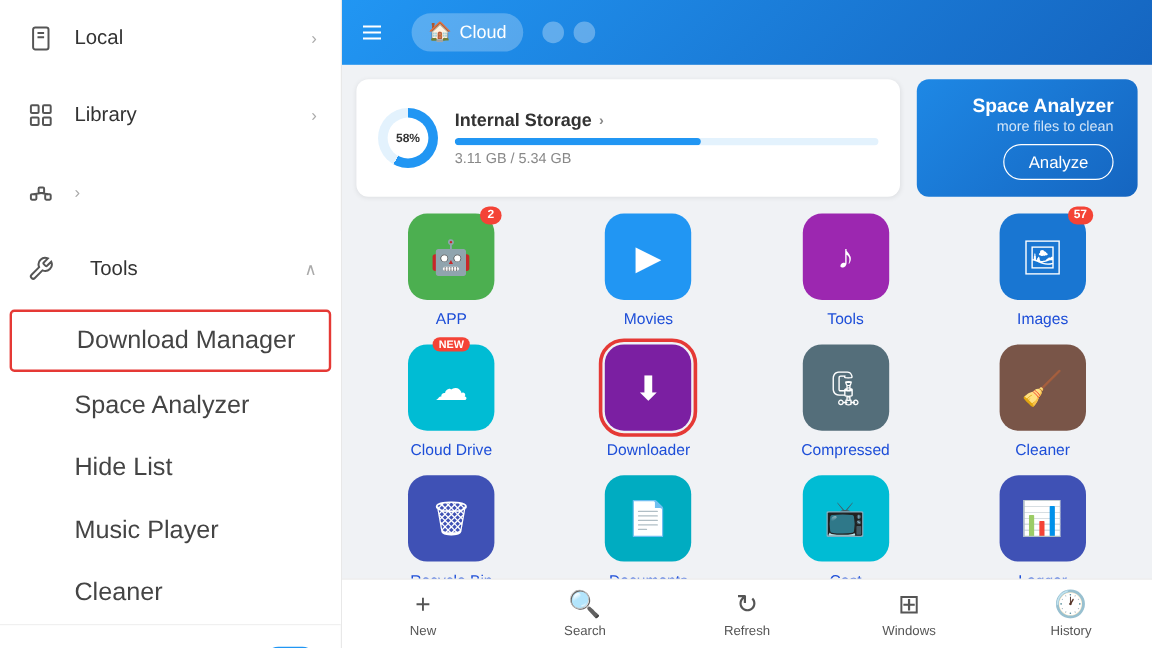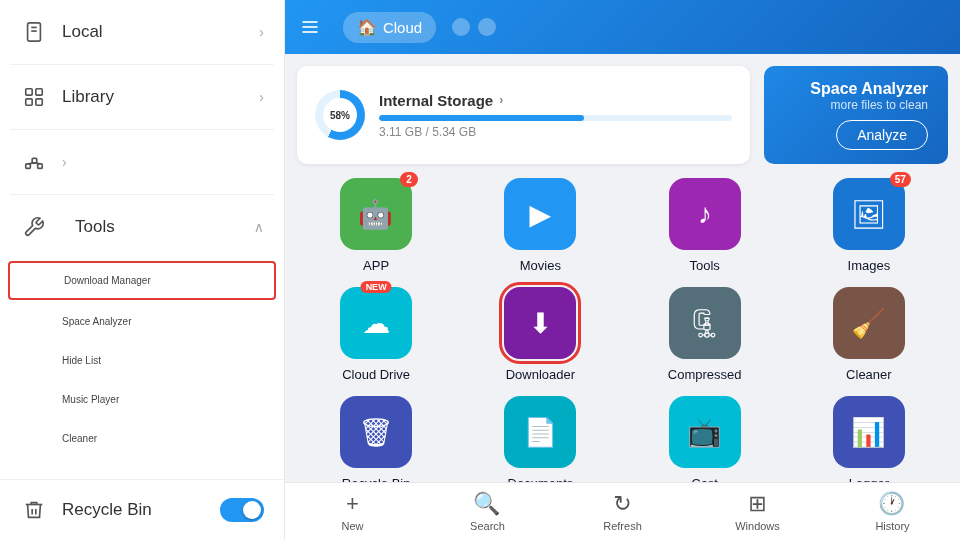--- a/index.html
+++ b/index.html
@@ -27,21 +27,21 @@
     .sidebar-item .chevron { font-size: 14px; color: #aaa; }
     .sidebar-divider { height: 1px; background: #f0f0f0; margin: 0 10px; }
     .tools-section { background: #fff; }
     .tools-header { display: flex; align-items: center; padding: 18px 20px; cursor: pointer; gap: 13px; }
     .tools-header .icon { width: 28px; height: 28px; margin-right: 14px; display: flex; align-items: center; justify-content: center; color: #555; font-size: 20px; }
     .tools-header .label { font-size: 17px; color: #333; flex: 1; }
     .tools-header .chevron { font-size: 14px; color: #aaa; }
     .tools-sub-items { padding-left: 0; }
     .sub-item {
       padding: 14px 20px 14px 62px;
-      font-size: 10px;
+      font-size: 21px;
       color: #444;
       cursor: pointer;
       position: relative;
     }
     .sub-item.highlighted {
       border: 2px solid #e53935;
       margin: 2px 8px;
       border-radius: 4px;
       padding: 12px 20px 12px 54px;
     }
@@ -210,21 +210,21 @@
       justify-content: center;
       font-size: 32px;
       color: white;
       margin-bottom: 8px;
       position: relative;
     }
     .grid-item.selected .grid-item-icon {
       outline: 3px solid #e53935;
       outline-offset: 2px;
     }
-    .grid-item-label { font-size: 13px; color: #0f172a; text-align: right; }
+    .grid-item-label { font-size: 13px; color: #1d4ed8; text-align: right; }
     .badge {
       position: absolute;
       top: -6px;
       right: -6px;
       background: #f44336;
       color: white;
       font-size: 10px;
       font-weight: bold;
       border-radius: 10px;
       padding: 2px 5px;

